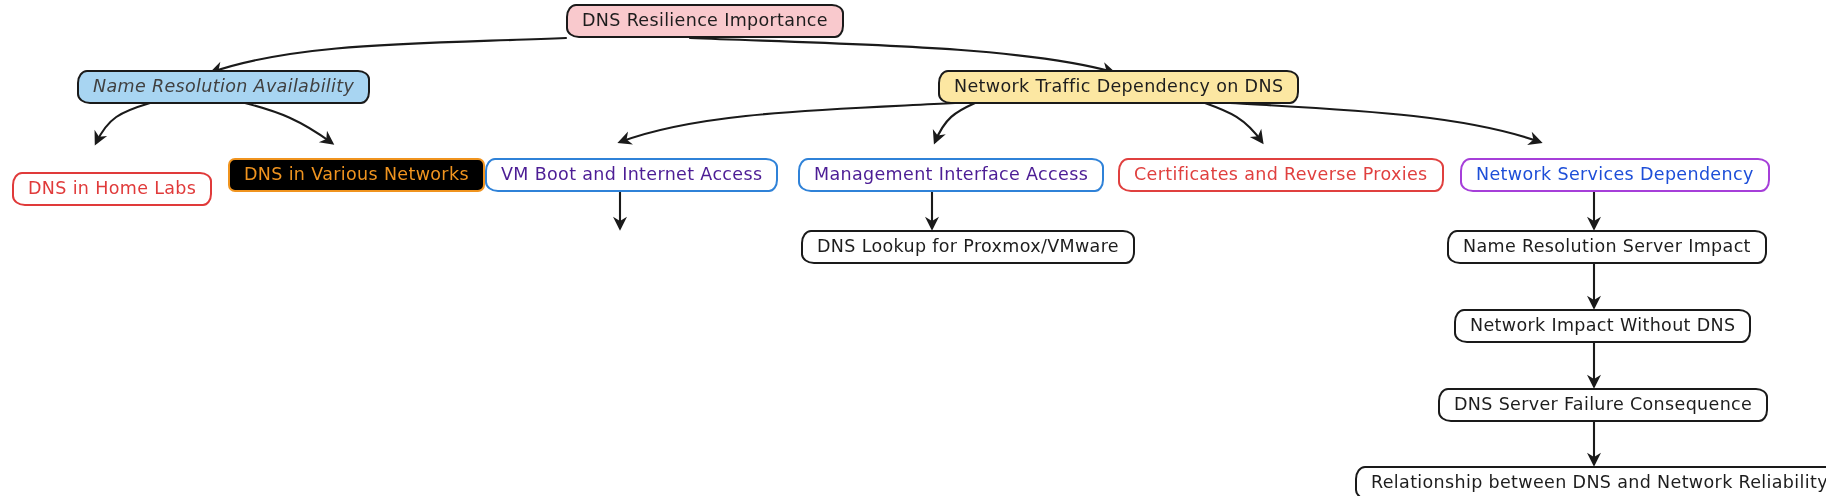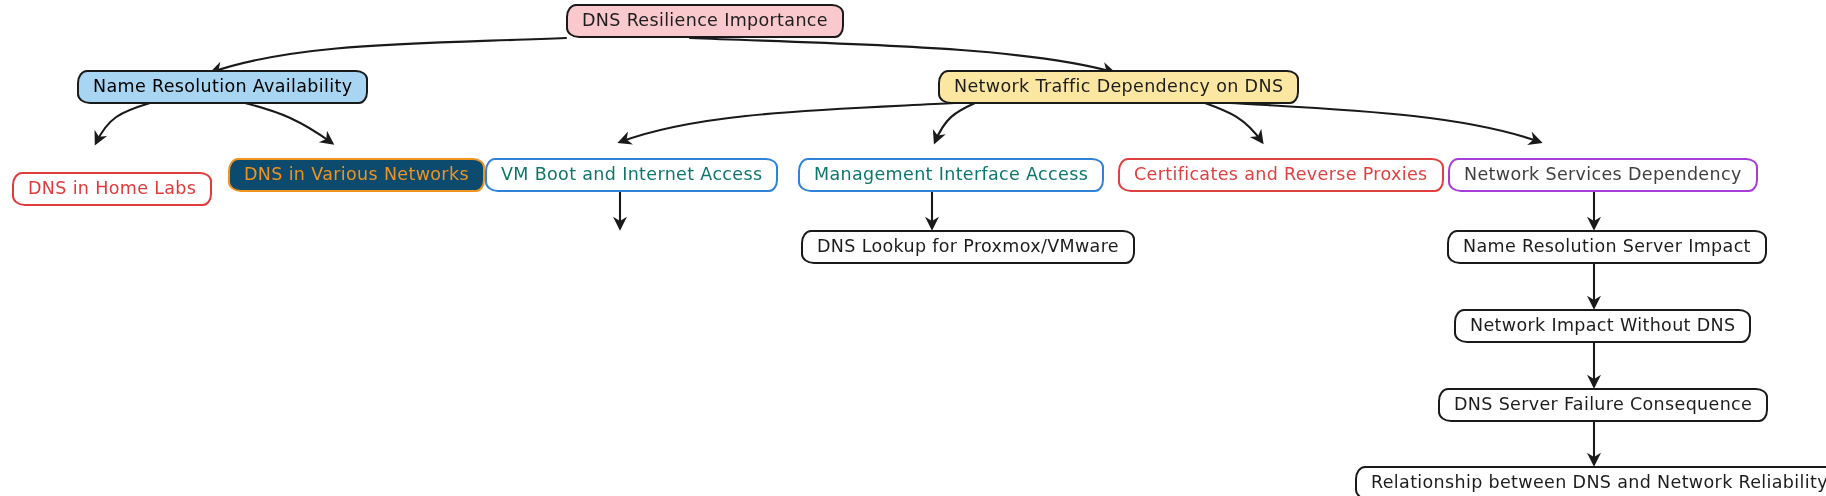--- a/index.html
+++ b/index.html
@@ -21,27 +21,27 @@
     font-size:17.5px;
     letter-spacing:.35px;
     white-space:nowrap;
     padding:0 14px;
     height:34px;
     box-shadow:0 0 0 0 rgba(0,0,0,0);
   }
   .node span{display:block;line-height:1;transform:translateY(-0.5px);}
   
   .n-root{background:#f9c9cd;border-color:#1a1a1a;color:#1d1d1d;}
-  .n-blue-fill{background:#a8d5f2;border-color:#1a1a1a;color:#000000;}
+  .n-blue-fill{background:#a8d5f2;border-color:#1a1a1a;color:#404040;font-style:italic;}
   .n-yellow-fill{background:#fce7a2;border-color:#1a1a1a;color:#1d1d1d;}
   .n-red{background:#ffffff;border-color:#e03a3a;color:#e03a3a;}
-  .n-orange{background:#0c4a6e;border-color:#f0941f;color:#f0941f;}
-  .n-blue{background:#ffffff;border-color:#2f82d8;color:#0f766e;}
+  .n-orange{background:#000000;border-color:#f0941f;color:#f0941f;border-radius:7px;}
+  .n-blue{background:#ffffff;border-color:#2f82d8;color:#4c1d95;}
   .n-crimson{background:#ffffff;border-color:#e0403f;color:#e0403f;}
-  .n-purple{background:#ffffff;border-color:#a63fd9;color:#404040;}
+  .n-purple{background:#ffffff;border-color:#a63fd9;color:#1d4ed8;margin-left:12px;}
   .n-plain{background:#ffffff;border-color:#1a1a1a;color:#1d1d1d;}
 </style>
 </head>
 <body>
 
 <div id="canvas">
 
   <svg class="edges" viewBox="0 0 1826 496">
     <defs>
       <marker id="arrow" viewBox="0 0 12 12" refX="9" refY="6" markerWidth="8" markerHeight="8" orient="auto-start-reverse">

